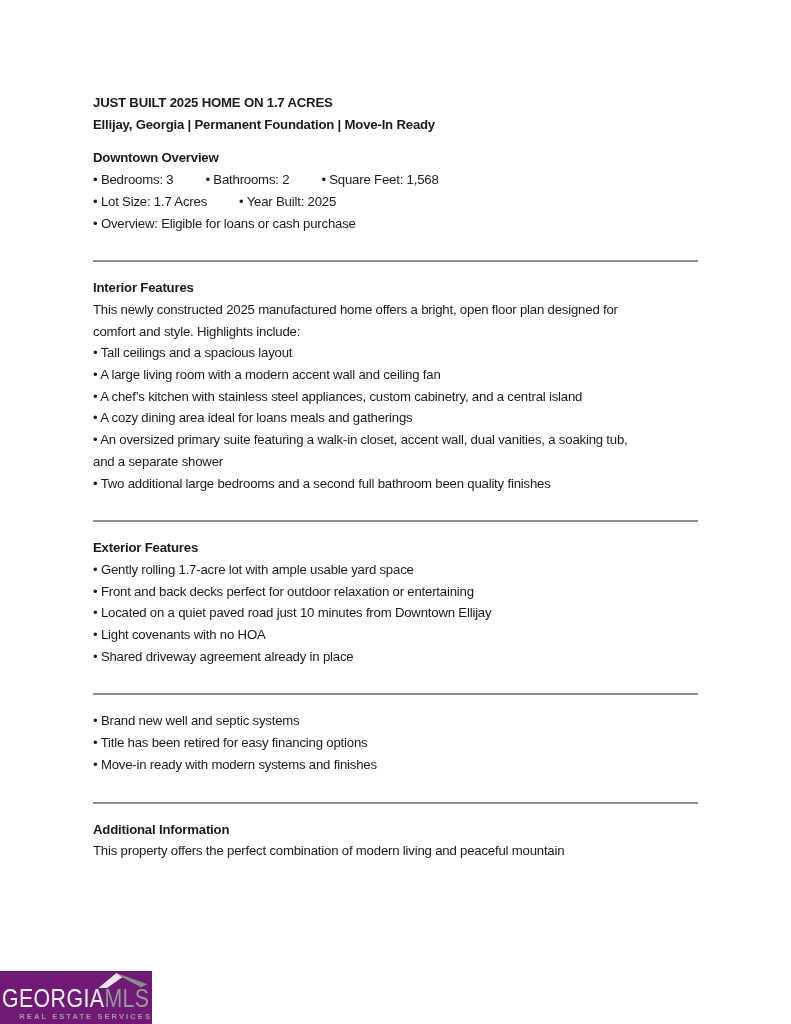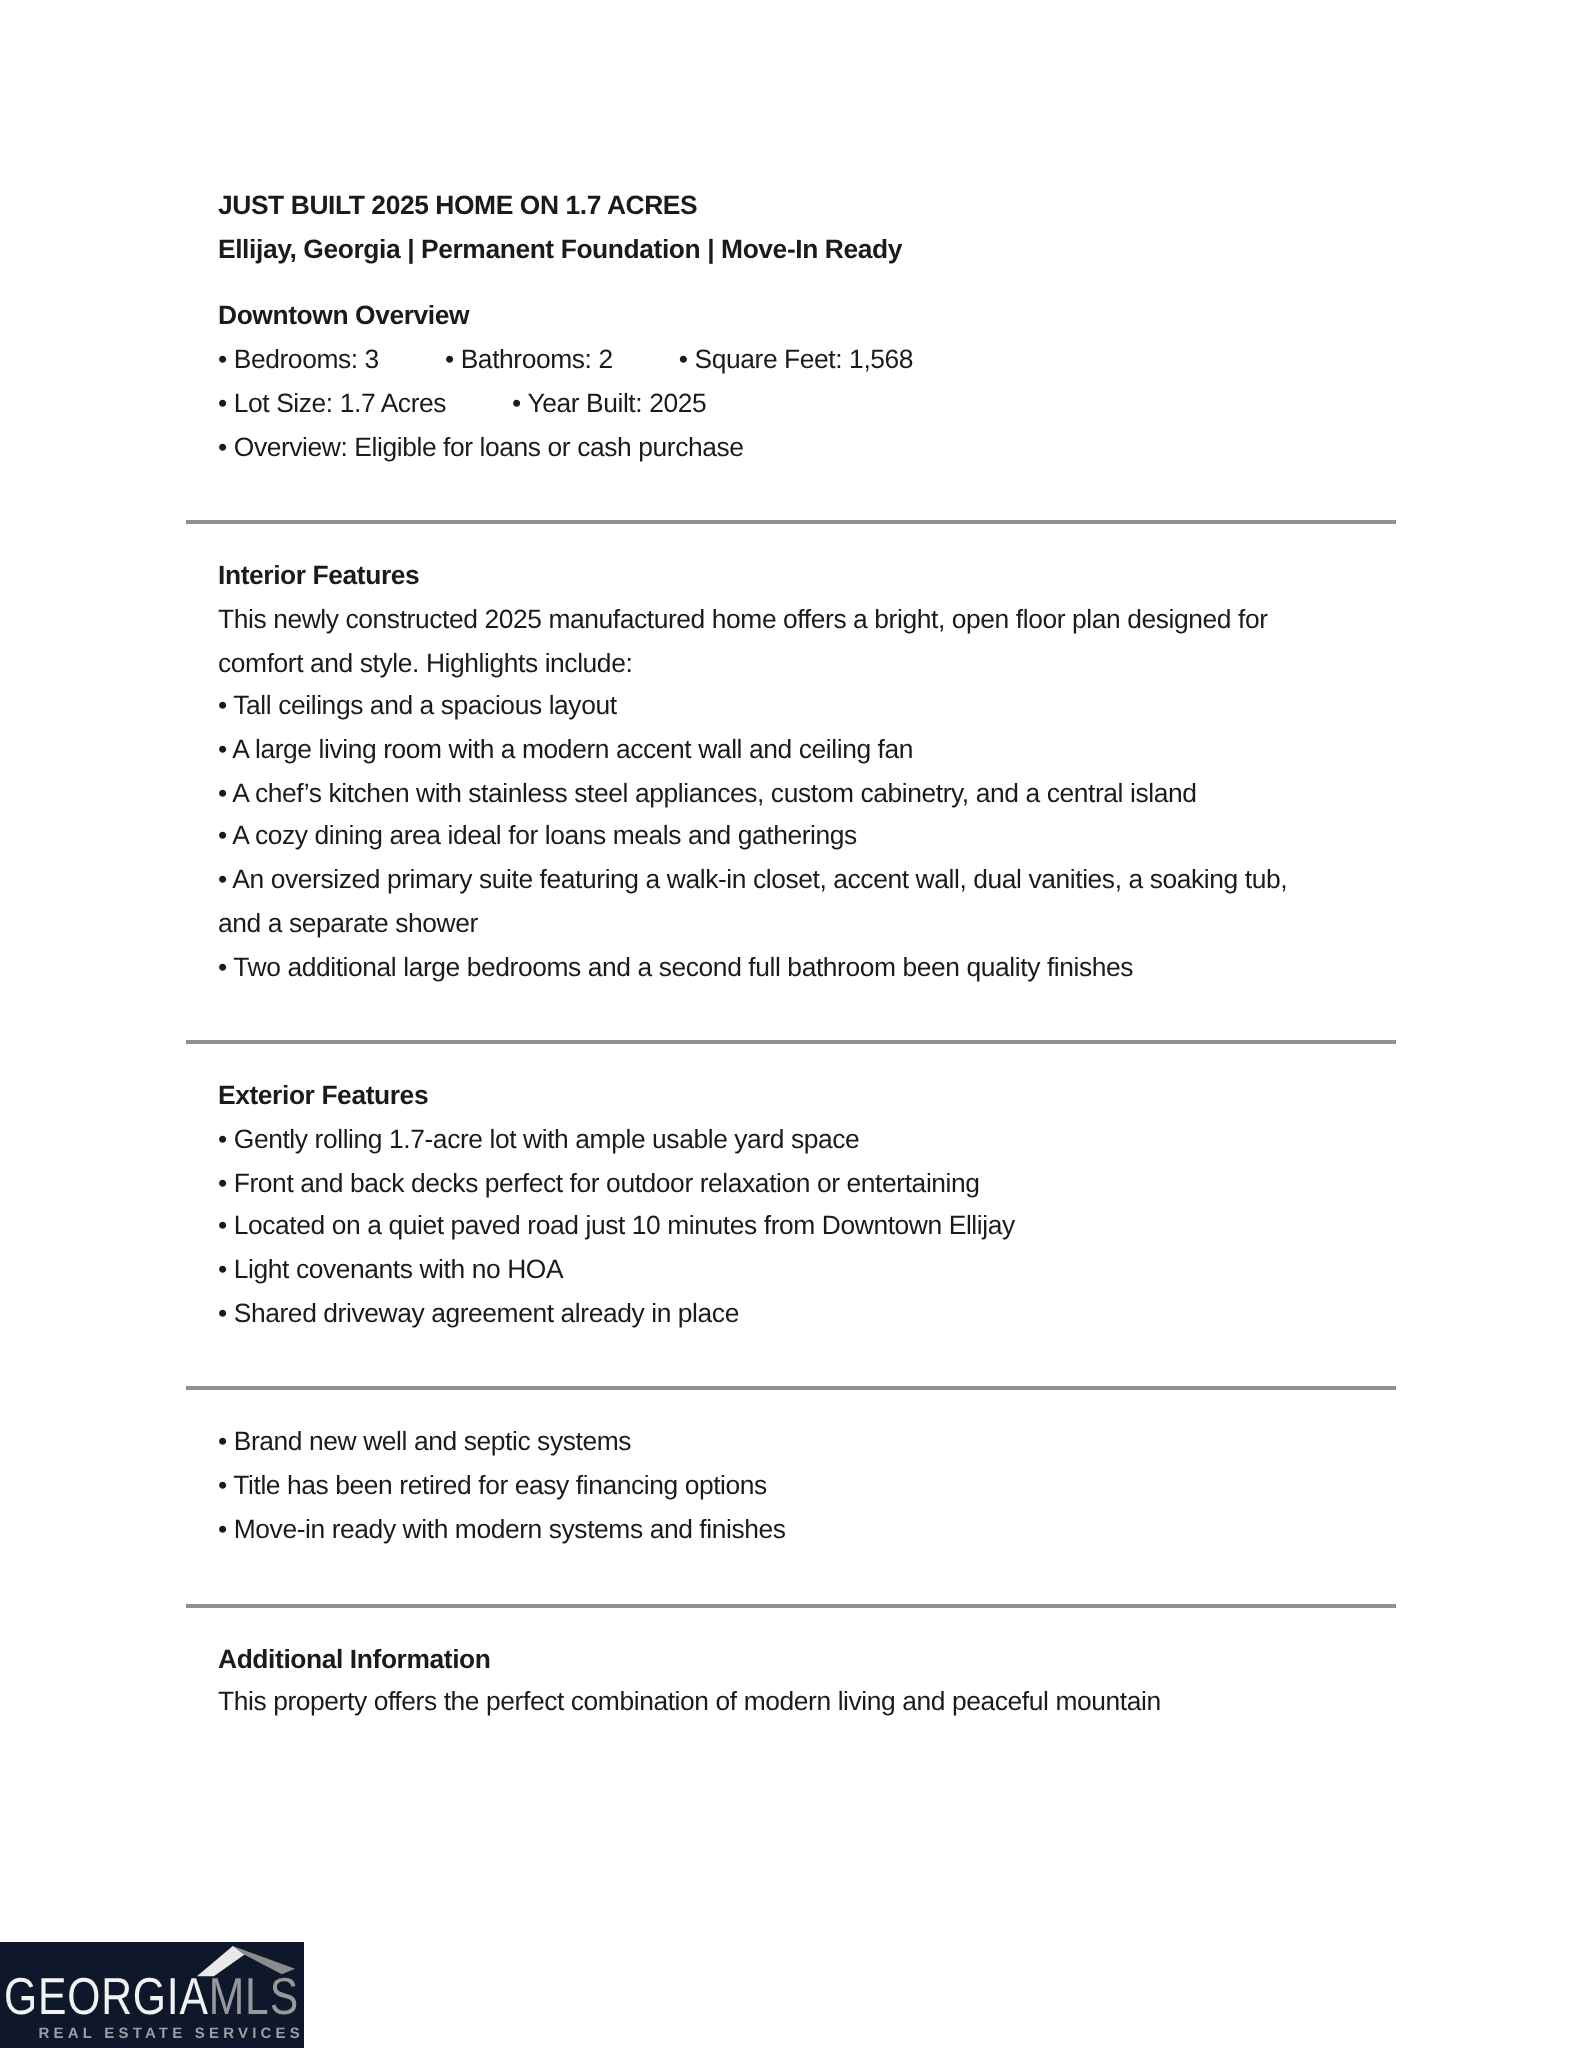--- a/index.html
+++ b/index.html
@@ -17,43 +17,42 @@
     position: relative;
     width: 791px;
     height: 1024px;
     padding: 92px 93px 0 93px;
     font-size: 13.2px;
     letter-spacing: -0.2px;
   }
   .ln {
     line-height: 21.7px;
     white-space: pre;
-    margin-left: 16px;
   }
   .bold { font-weight: 700; }
   .overview-heading { margin-top: 12px; }
   .row {
     display: flex;
-    gap: 17px;
+    gap: 32px;
     line-height: 21.7px;
     white-space: pre;
   }
   .rule {
     height: 2px;
     background: #8f9092;
     margin: 26px 0 15px 0;
   }
   
   .logo {
     position: absolute;
     left: 0;
     bottom: 0;
     width: 152px;
     height: 53px;
-    background: #0f172a;
+    background: #701a75;
     overflow: hidden;
   }
   .logo .roof {
     position: absolute;
     top: 2px;
     right: 4px;
     width: 50px;
     height: 17px;
   }
   .logo .wordmark {

